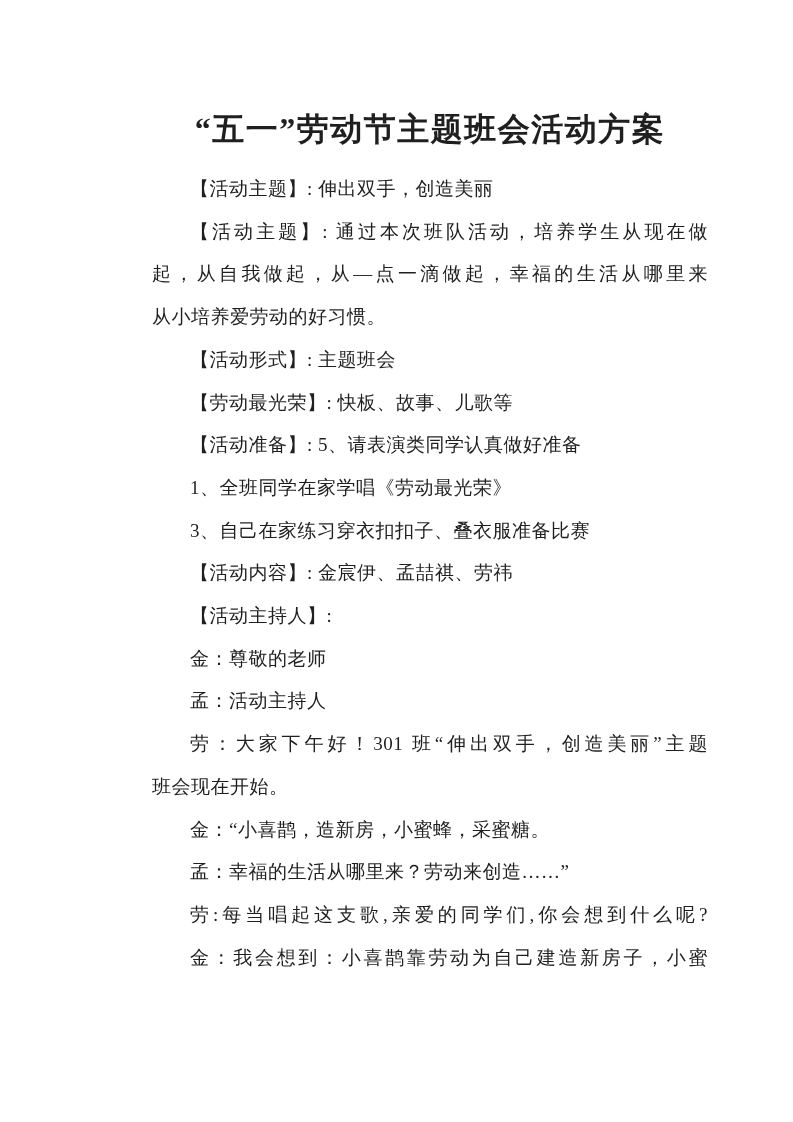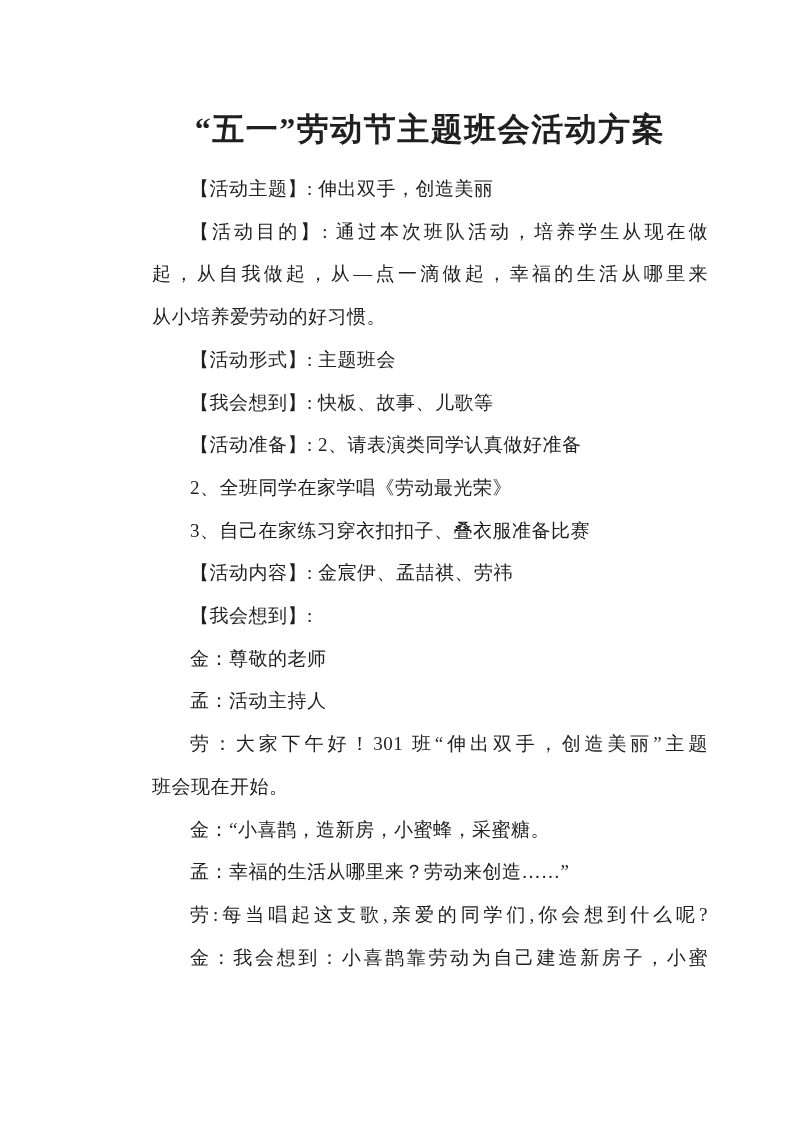--- a/index.html
+++ b/index.html
@@ -44,30 +44,30 @@
     .book-title {
     }
   </style>
 </head>
 <body>
 
 <div class="page">
   <h1 class="title">“五一”劳动节主题班会活动方案</h1>
 
   <p class="line indent">【活动主题】: 伸出双手，创造美丽</p>
-  <p class="line indent fill">【活动目的】: 通过本次班队活动，培养学生从现在做</p>
+  <p class="line indent fill">【活动主题】: 通过本次班队活动，培养学生从现在做</p>
   <p class="line fill">起，从自我做起，从—点一滴做起，幸福的生活从哪里来</p>
   <p class="line">从小培养爱劳动的好习惯。</p>
   <p class="line indent">【活动形式】: 主题班会</p>
-  <p class="line indent">【我会想到】: 快板、故事、儿歌等</p>
-  <p class="line indent">【活动准备】: 2、请表演类同学认真做好准备</p>
-  <p class="line indent"><span>2、全班同学在家学唱</span><span class="book-title">《劳动最光荣》</span></p>
+  <p class="line indent">【劳动最光荣】: 快板、故事、儿歌等</p>
+  <p class="line indent">【活动准备】: 5、请表演类同学认真做好准备</p>
+  <p class="line indent"><span>1、全班同学在家学唱</span><span class="book-title">《劳动最光荣》</span></p>
   <p class="line indent">3、自己在家练习穿衣扣扣子、叠衣服准备比赛</p>
   <p class="line indent">【活动内容】: 金宸伊、孟喆祺、劳祎</p>
-  <p class="line indent">【我会想到】:</p>
+  <p class="line indent">【活动主持人】:</p>
   <p class="line indent">金：尊敬的老师</p>
   <p class="line indent">孟：活动主持人</p>
   <p class="line indent fill">劳：大家下午好！301 班“伸出双手，创造美丽”主题</p>
   <p class="line">班会现在开始。</p>
   <p class="line indent">金：“小喜鹊，造新房，小蜜蜂，采蜜糖。</p>
   <p class="line indent">孟：幸福的生活从哪里来？劳动来创造……”</p>
   <p class="line indent fill">劳:每当唱起这支歌,亲爱的同学们,你会想到什么呢?</p>
   <p class="line indent fill">金：我会想到：小喜鹊靠劳动为自己建造新房子，小蜜</p>
 </div>
 

